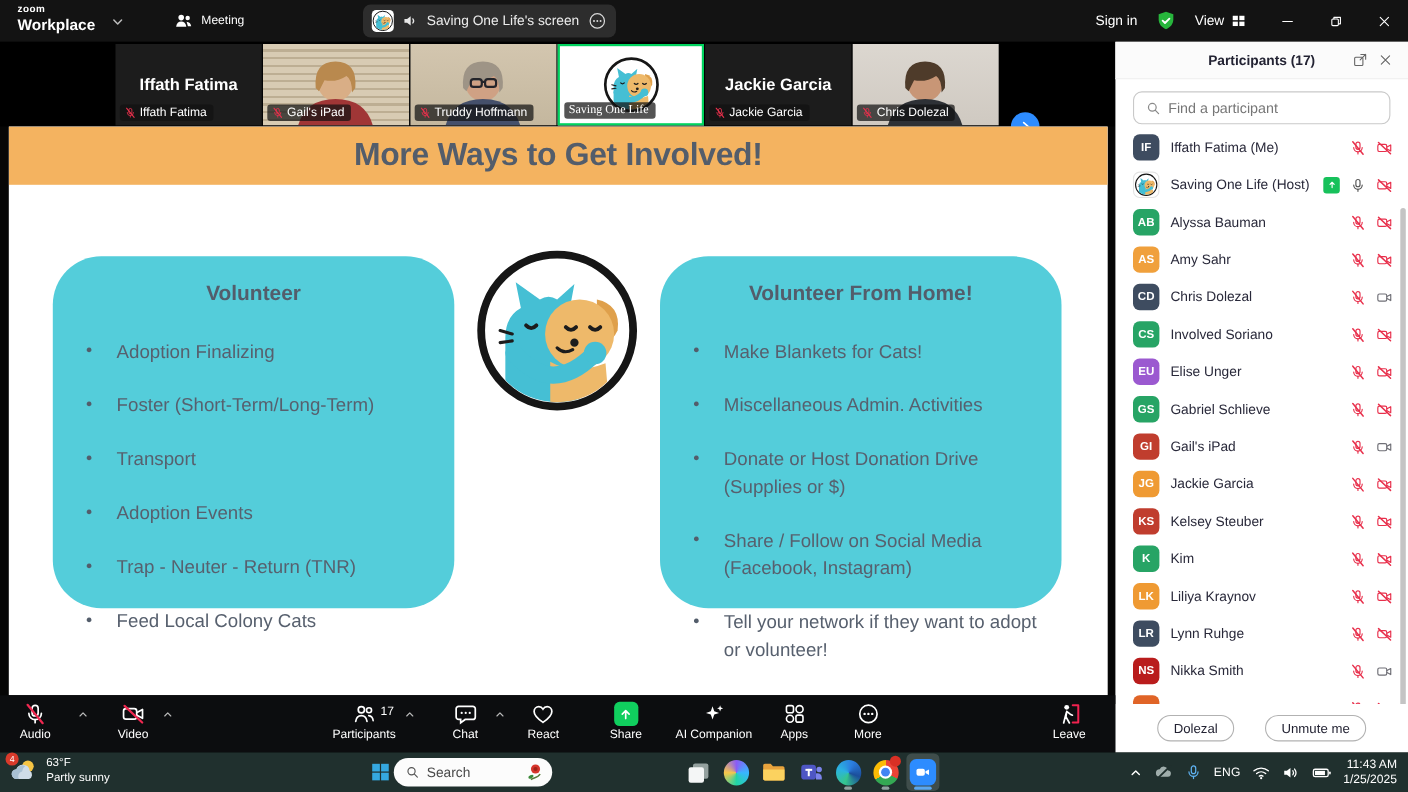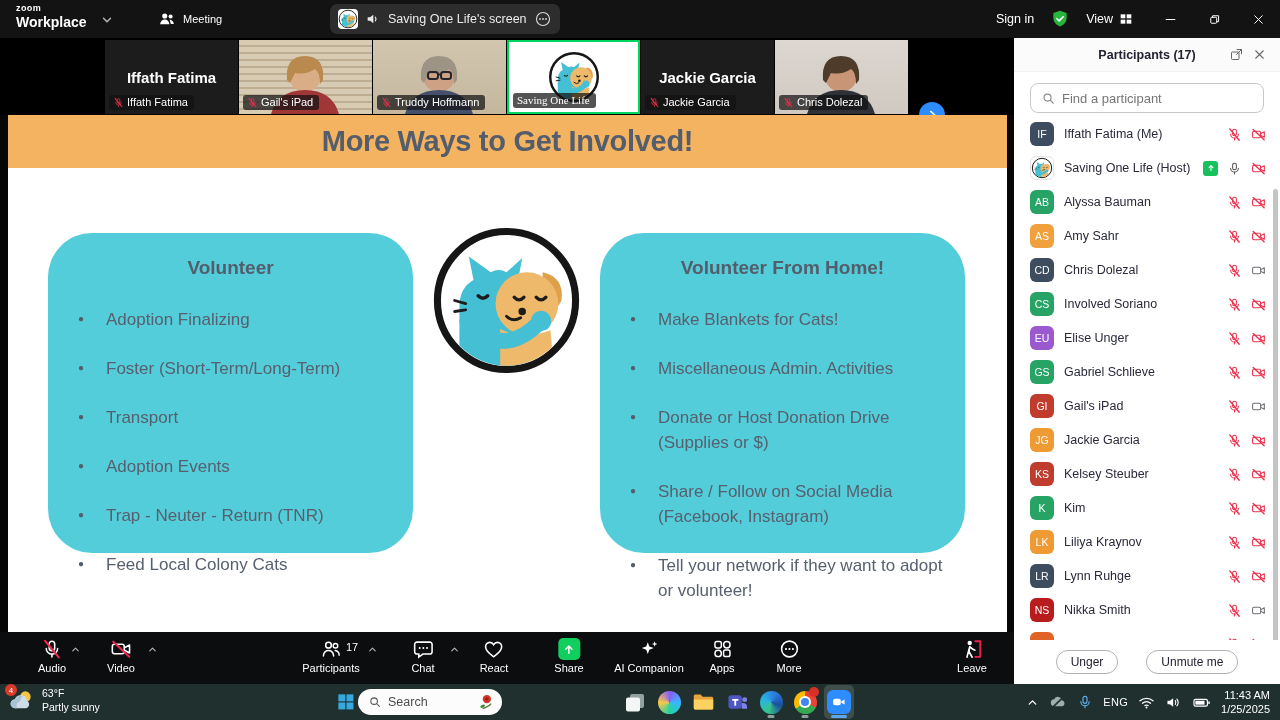--- a/index.html
+++ b/index.html
@@ -49,21 +49,21 @@
   .panel-header { position:relative; height:34px; background:#fbfbfb; border-bottom:1px solid #f0f0f0; display:flex; align-items:center; justify-content:center; }
   .panel-title { font-size:12.5px; font-weight:700; color:#232333; }
   .ph-icon { position:absolute; top:9px; }
   .popout { right:36px; } .pclose { right:13px; }
   .search-wrap { padding:11px 16px 4px; }
   .search-box { height:30px; border:1px solid #c9c9c9; border-radius:8px; display:flex; align-items:center; padding:0 10px; gap:6px; }
   .search-box input { border:none; outline:none; flex:1; font-size:13px; color:#333; font-family:"Liberation Sans",sans-serif; background:transparent; }
   .search-box input::placeholder { color:#767676; }
   .plist { position:relative; flex:1; overflow:hidden; }
   .prow { height:34px; display:flex; align-items:center; padding:0 14px 0 16px; }
-  .pavatar { width:24px; height:24px; border-radius:6px; color:#fff; font-size:10.5px; font-weight:400; display:flex; align-items:center; justify-content:center; flex:0 0 auto; }
+  .pavatar { width:24px; height:24px; border-radius:6px; color:#fff; font-size:10.5px; font-weight:700; display:flex; align-items:center; justify-content:center; flex:0 0 auto; }
   .pavatar.logo { background:#fff; border:1px solid #e3e3e3; overflow:hidden; }
   .pname { font-size:12.5px; color:#29293a; margin-left:10px; white-space:nowrap; }
   .picons { margin-left:auto; display:flex; align-items:center; gap:9px; }
   .share-badge { width:15px; height:15px; background:#17c15b; border-radius:3px; display:flex; align-items:center; justify-content:center; }
   .scroll-thumb { position:absolute; right:2px; top:0; width:5px; height:100%; }
   .scroll-thumb .thumb { position:absolute; right:0; top:72px; width:5px; height:455px; background:#c4c4c4; border-radius:3px; }
   .panel-footer { height:44px; display:flex; align-items:center; justify-content:center; gap:28px; background:#fff; }
   .pf-btn { border:1px solid #b2b2b2; border-radius:14px; background:#fff; padding:4px 14px; font-size:12px; color:#232333; font-family:"Liberation Sans",sans-serif; }
 
   
@@ -782,27 +782,27 @@
     <path d="M3.5 4 21 20.5" fill="none" stroke="#e8304c" stroke-width="2.2" stroke-linecap="round" stroke-linejoin="round"></path>
               </svg>
             </span>
           </span>
         </div>
         <div class="scroll-thumb">
           <div class="thumb"></div>
         </div>
       </div>
     <div class="panel-footer">
-      <button class="pf-btn">Unger</button>
+      <button class="pf-btn">Dolezal</button>
       <button class="pf-btn">Unmute me</button>
     </div>
   </div>
 
   <div class="toolbar" id="toolbar">
-      <div class="tb-item" style="left: 52px;">
+      <div class="tb-item" style="left: 32px;">
         <span class="ic">
           <svg width="22" height="22" viewBox="0 0 24 24">
     <rect x="9" y="3.5" width="6" height="10.5" rx="3" fill="none" stroke="#fff" stroke-width="1.7"></rect>
     <path d="M5.8 11.5a6.2 6.2 0 0 0 12.4 0" fill="none" stroke="#fff" stroke-width="1.7" stroke-linecap="round" stroke-linejoin="round"></path>
             <path d="M12 17.7v3" fill="none" stroke="#fff" stroke-width="1.7" stroke-linecap="round" stroke-linejoin="round"></path>
     <path d="M4.5 3 19.5 21.2" fill="none" stroke="#f02850" stroke-width="2.2" stroke-linecap="round" stroke-linejoin="round"></path>
           </svg>
         </span>
         <span class="lb">Audio</span>
       </div>

